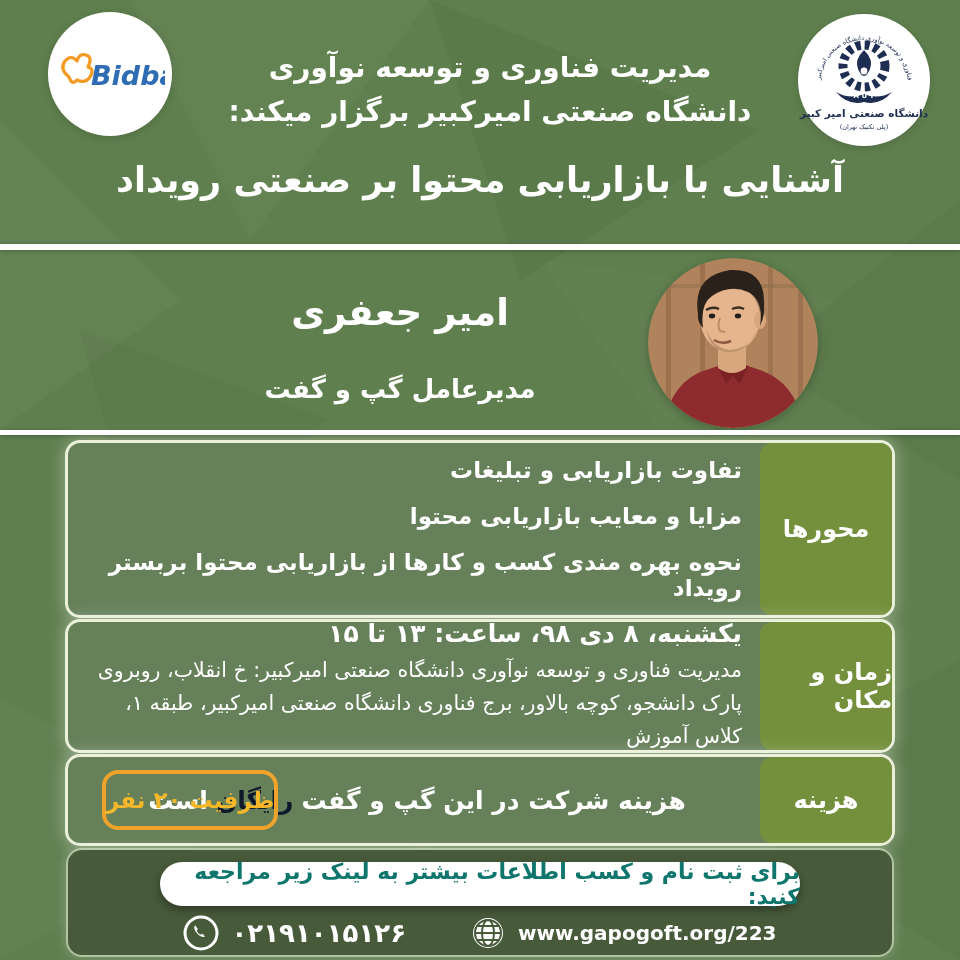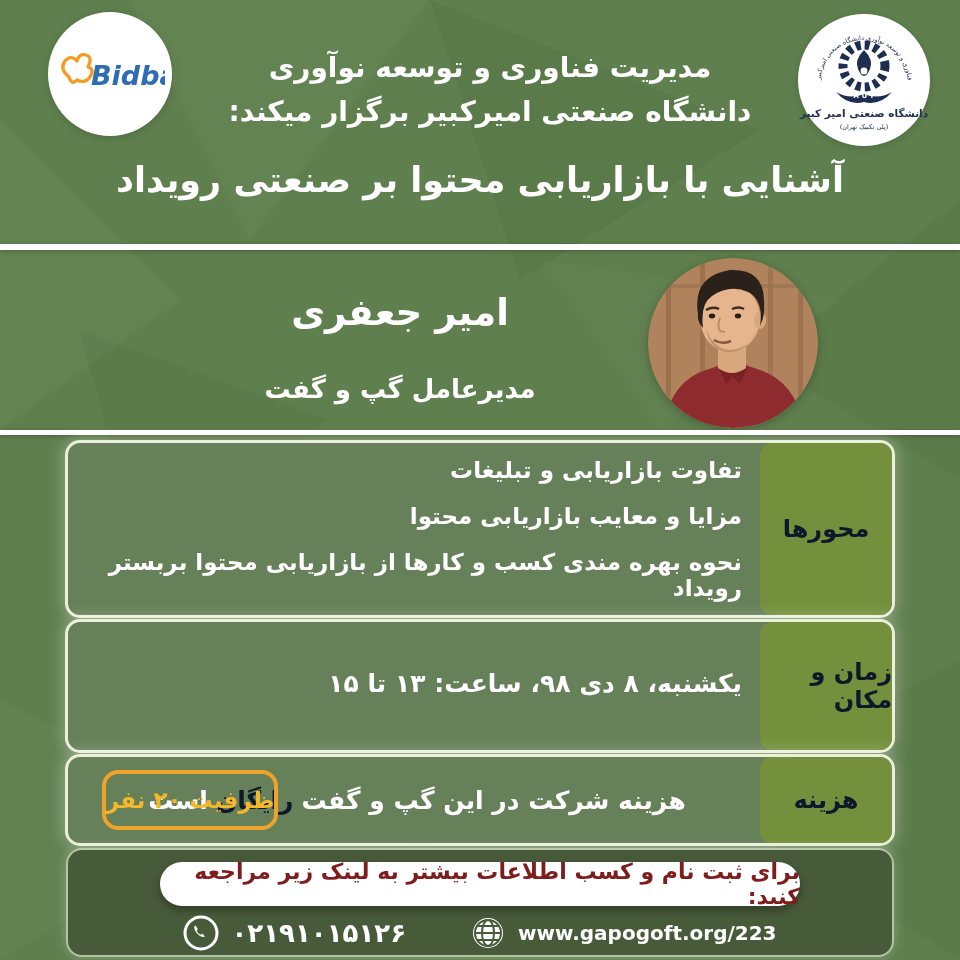--- a/index.html
+++ b/index.html
@@ -38,21 +38,21 @@
     border-radius:12px;
     box-shadow:0 0 0 3px rgba(243,247,226,.92), 0 0 16px 5px rgba(255,255,255,.30);
   }
   .row-1{top:443px;height:172px;}
   .row-2{top:622px;height:128px;text-decoration:underline;}
   .row-3{top:757px;height:86px;}
   .row-label{
     position:absolute;right:0;top:0;bottom:0;width:132px;
     background:#74903c;border-radius:12px;
     display:flex;align-items:center;justify-content:center;
-    color:#0f172a;font-weight:bold;font-size:24px;direction:rtl;
+    color:#ffffff;font-weight:bold;font-size:24px;direction:rtl;
   }
   .row-content{position:absolute;right:150px;left:24px;top:0;bottom:0;direction:rtl;}
   .topics{display:flex;flex-direction:column;justify-content:center;height:100%;gap:20px;}
   .topic-line{font-weight:bold;font-size:23px;text-align:right;}
   .when-block{display:flex;flex-direction:column;justify-content:center;height:100%;}
   .when-datetime{font-weight:bold;font-size:25px;text-align:right;margin-bottom:6px;}
   .when-address{font-size:20.5px;line-height:33px;text-align:right;font-weight:500;}
   .cost-line{display:flex;align-items:center;justify-content:center;height:100%;font-weight:bold;font-size:25px;gap:8px;}
   .cost-highlight{color:#0f172a;}
   .capacity-badge{
@@ -65,21 +65,21 @@
   
   .footer-box{
     position:absolute;left:68px;top:850px;width:824px;height:105px;
     background:#475a3a;border-radius:14px;
     box-shadow:0 0 0 2px rgba(230,238,214,.55), 0 0 12px 3px rgba(255,255,255,.22);
   }
   .cta-pill{
     position:absolute;left:92px;top:12px;width:640px;height:44px;
     background:#ffffff;border-radius:22px;
     display:flex;align-items:center;justify-content:center;
-    color:#7f1d1d;font-weight:bold;font-size:22px;direction:rtl;
+    color:#0f766e;font-weight:bold;font-size:22px;direction:rtl;
     box-shadow:0 4px 8px rgba(0,0,0,.35);
   }
   .contact-row{
     position:absolute;left:0;top:64px;width:100%;height:38px;
     display:flex;align-items:center;justify-content:center;gap:64px;
   }
   .contact-item{display:flex;align-items:center;gap:12px;}
   .round-icon{width:36px;height:36px;flex:0 0 36px;}
   .phone-number{font-weight:bold;font-size:26px;direction:rtl;letter-spacing:1px;}
   .website-url{font-weight:bold;font-size:20px;direction:ltr;}
@@ -187,20 +187,21 @@
       <div class="topic-line">تفاوت بازاریابی و تبلیغات</div>
       <div class="topic-line">مزایا و معایب بازاریابی محتوا</div>
       <div class="topic-line">نحوه بهره مندی کسب و کارها از بازاریابی محتوا بربستر رویداد</div>
     </div>
     <div class="row-label">محورها</div>
   </div>
 
   <div class="row row-2">
     <div class="row-content when-block">
       <div class="when-datetime">یکشنبه، ۸ دی ۹۸، ساعت: ۱۳ تا ۱۵</div>
+      <div class="when-address">مدیریت فناوری و توسعه نوآوری دانشگاه صنعتی امیرکبیر: خ انقلاب، روبروی پارک دانشجو، کوچه بالاور، برج فناوری دانشگاه صنعتی امیرکبیر، طبقه ۱، کلاس آموزش</div>
     </div>
     <div class="row-label">زمان و مکان</div>
   </div>
 
   <div class="row row-3">
     <div class="row-content cost-line">
       <span>هزینه شرکت در این گپ و گفت</span>
       <span class="cost-highlight">رایگان</span>
       <span>است</span>
     </div>

